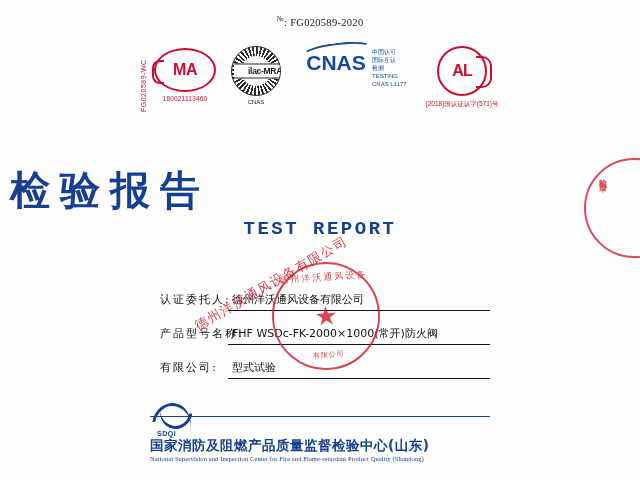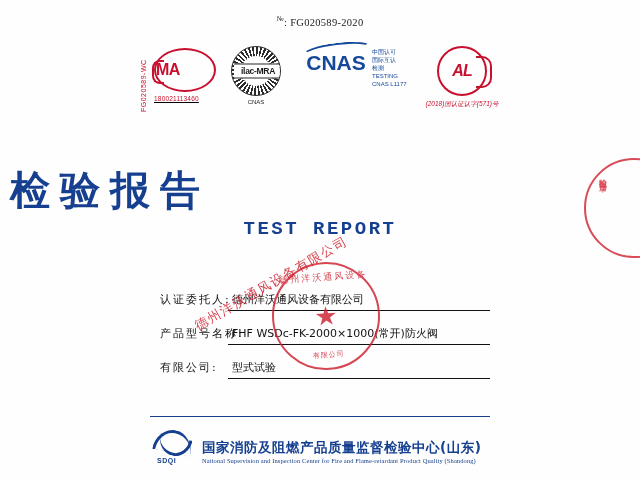--- a/index.html
+++ b/index.html
@@ -59,21 +59,21 @@
     letter-spacing: 0.5px;
     font-family: "Liberation Sans", sans-serif;
     height: 66px;
   }
 
   .cma-block {
     position: absolute;
     left: 14px;
     top: 4px;
     width: 62px;
-    text-decoration: underline;
+    text-align: center;
   }
   .cma-oval {
     width: 58px;
     height: 40px;
     border: 2.2px solid #c8102e;
     border-radius: 50%;
     position: relative;
     margin: 0 auto;
   }
   .cma-oval .cma-text {
@@ -139,21 +139,21 @@
   .ilac-band {
     position: absolute;
     left: 2px;
     top: 50%;
     transform: translateY(-50%);
     width: 100%;
     height: 13px;
     background: #fff;
     border-top: 1px solid #2b2b2b;
     border-bottom: 1px solid #2b2b2b;
-    text-align: center;
+    text-align: right;
     line-height: 13px;
     font-size: 8.5px;
     font-weight: bold;
     color: #1a1a1a;
     letter-spacing: -0.3px;
   }
   .ilac-caption {
     margin-top: 3px;
     font-size: 6px;
     color: #222;
@@ -201,21 +201,20 @@
     text-align: left;
   }
 
   
   .cal-block {
     position: absolute;
     left: 282px;
     top: 2px;
     width: 80px;
     text-align: center;
-    font-style: italic;
   }
   .cal-circle {
     width: 46px;
     height: 46px;
     border-radius: 50%;
     border: 2.2px solid #c8102e;
     margin: 0 auto;
     position: relative;
   }
   .cal-circle .cal-text {
@@ -397,24 +396,25 @@
   .footer-rule {
     position: absolute;
     left: 150px;
     top: 416px;
     width: 340px;
     border-bottom: 1.6px solid #16408f;
   }
   .footer {
     position: absolute;
     left: 150px;
-    top: 428px;
+    top: 401px;
     width: 345px;
     display: flex;
-    align-items: flex-end;
+    align-items: flex-start;
+    flex-direction: column;
   }
   .sdqi-logo {
     width: 46px;
     height: 36px;
     position: relative;
     flex: 0 0 auto;
     margin-right: 6px;
   }
   .sdqi-logo .swoosh1 {
     position: absolute;

